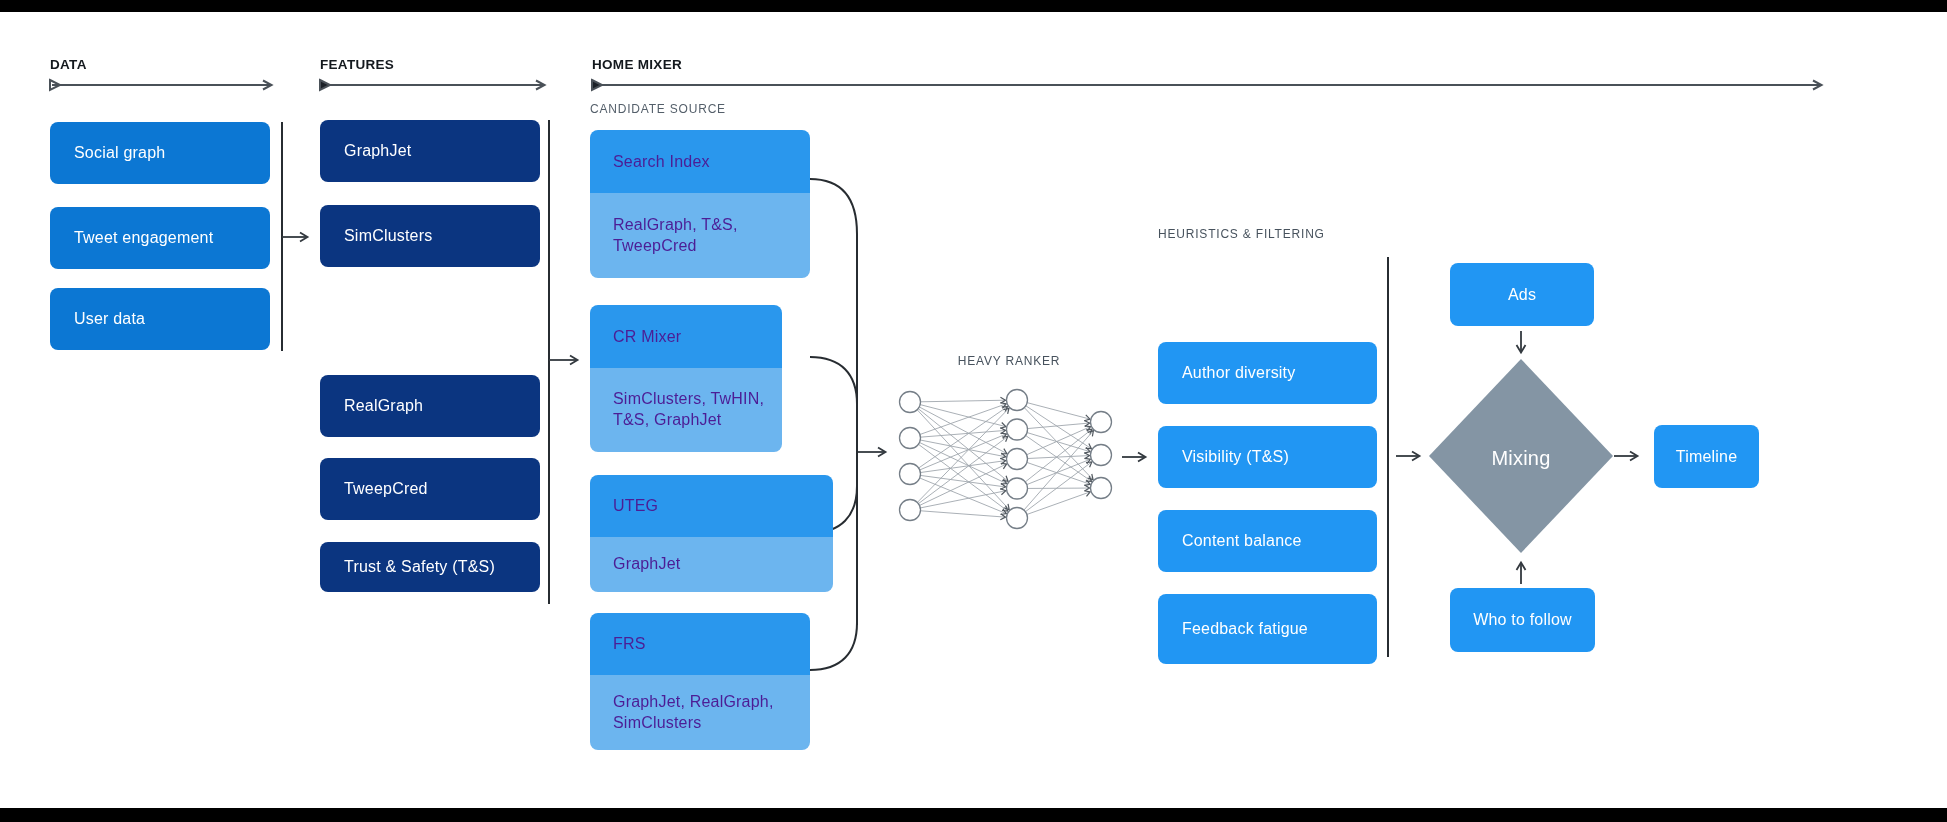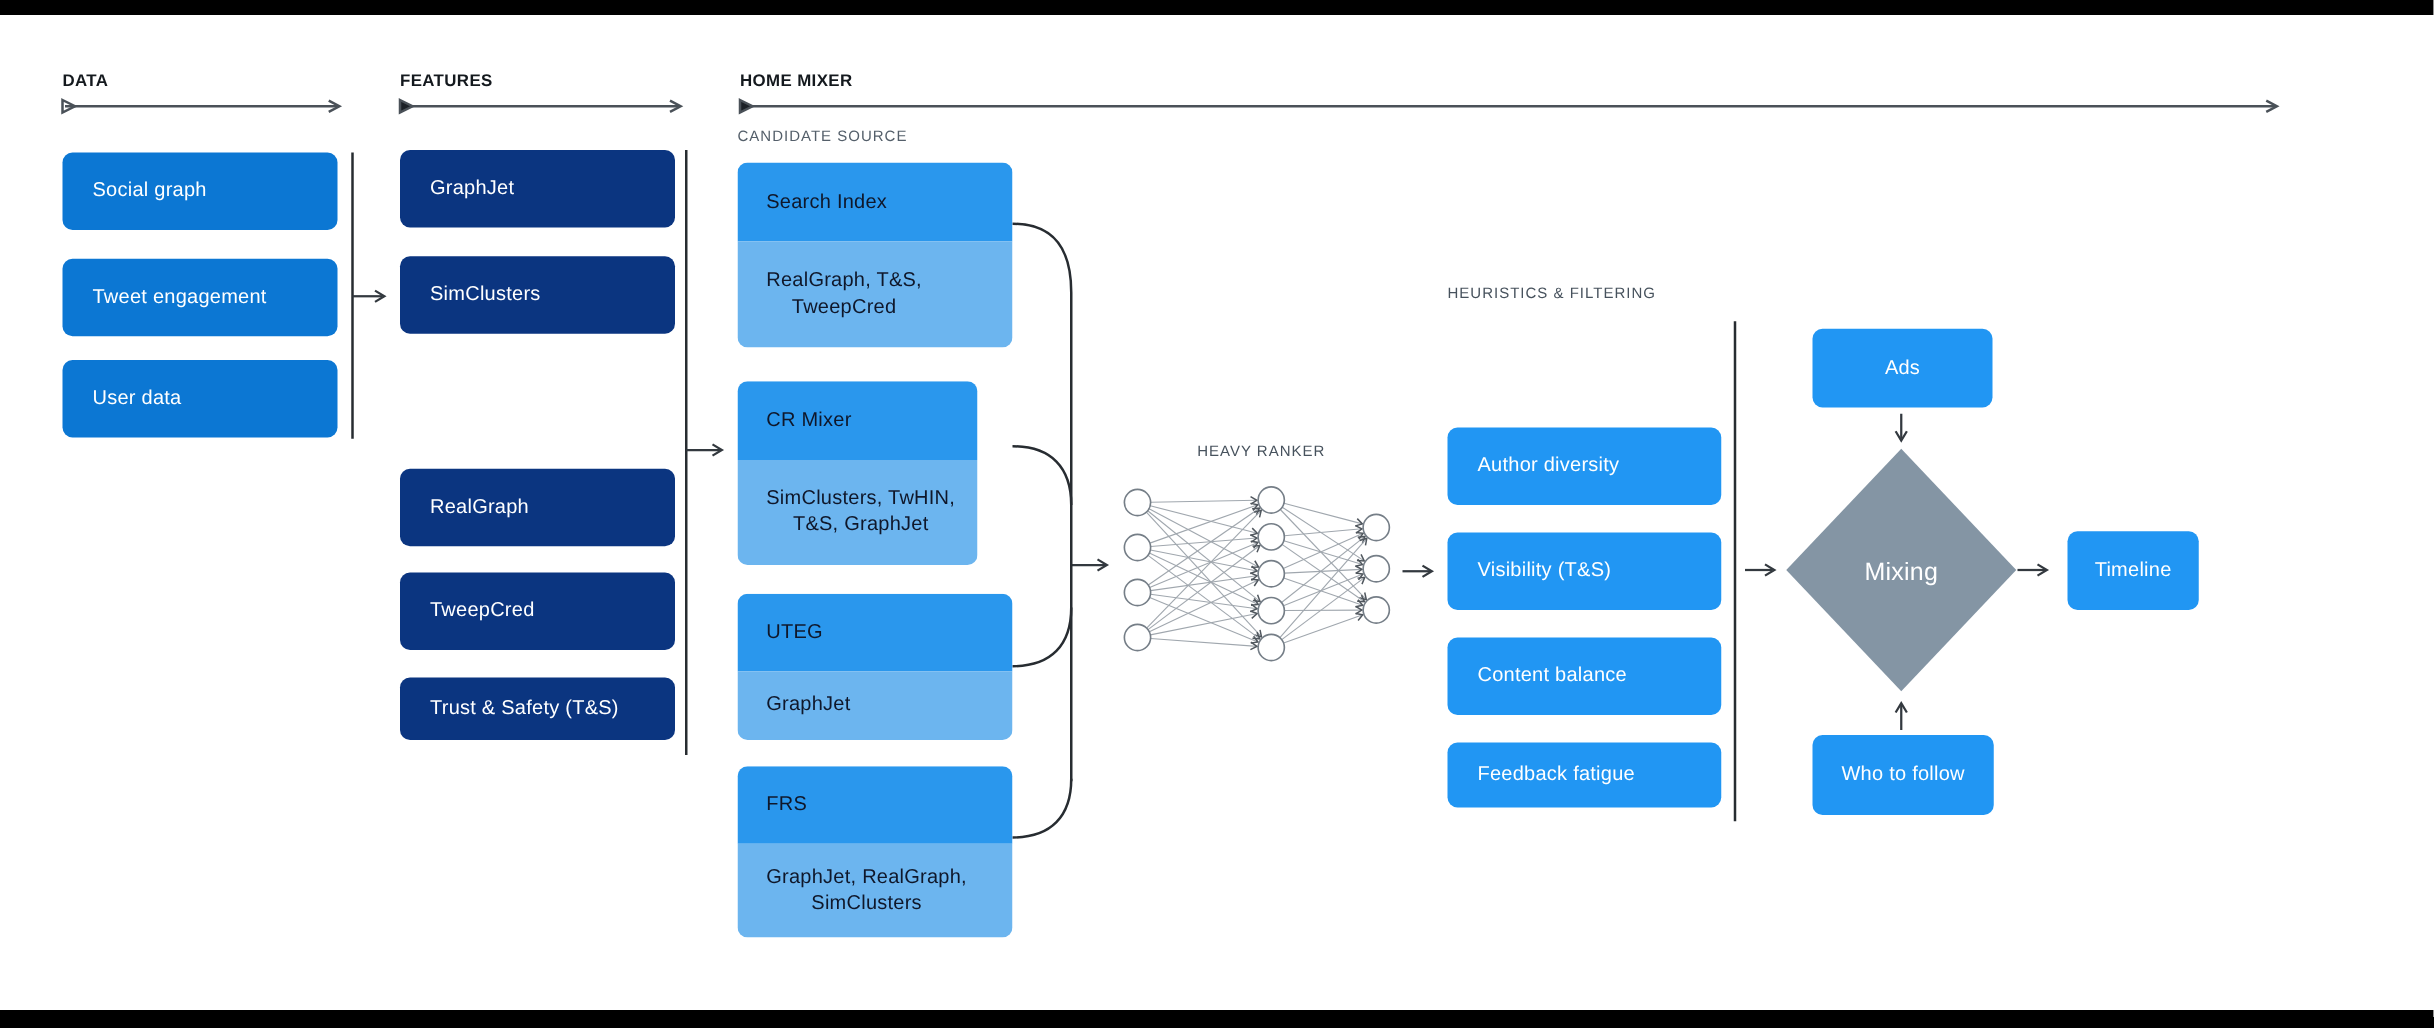--- a/index.html
+++ b/index.html
@@ -19,22 +19,22 @@
   .box{
     position:absolute;border-radius:8px;color:#ffffff;font-size:16px;font-weight:500;
     display:flex;align-items:center;padding-left:24px;box-sizing:border-box;
     letter-spacing:.2px;
   }
   .box.center{justify-content:center;padding-left:0;}
   .blue-med{background:#0c77d3;}
   .navy{background:#0b3580;}
   .blue-bright{background:#2196f3;}
   .cand{
-    position:absolute;border-radius:8px;overflow:hidden;color:#0f172a;
-    font-size:16px;font-weight:500;letter-spacing:.2px;text-align:center;
+    position:absolute;border-radius:8px;overflow:hidden;color:#4c1d95;
+    font-size:16px;font-weight:500;letter-spacing:.2px;
   }
   .cand .hd{background:#2a97ed;display:flex;align-items:center;padding-left:23px;box-sizing:border-box;}
   .cand .sb{background:#6cb5ef;display:flex;align-items:center;padding-left:23px;padding-right:14px;
     box-sizing:border-box;white-space:pre-line;line-height:1.3;}
   .mix-label{
     position:absolute;color:#ffffff;font-size:20px;font-weight:500;text-align:center;letter-spacing:.2px;
   }
   svg{position:absolute;left:0;top:0;}
 </style>
 </head>
@@ -210,33 +210,33 @@
   <div class="cand" style="left:590px;top:130px;width:220px;">
     <div class="hd" style="height:63px;">Search Index</div>
     <div class="sb" style="height:85px;">RealGraph, T&amp;S,
 TweepCred</div>
   </div>
   <div class="cand" style="left:590px;top:305px;width:192px;">
     <div class="hd" style="height:63px;">CR Mixer</div>
     <div class="sb" style="height:84px;">SimClusters, TwHIN,
 T&amp;S, GraphJet</div>
   </div>
-  <div class="cand" style="left:590px;top:475px;width:220px;">
+  <div class="cand" style="left:590px;top:475px;width:243px;">
     <div class="hd" style="height:62px;">UTEG</div>
     <div class="sb" style="height:55px;">GraphJet</div>
   </div>
   <div class="cand" style="left:590px;top:613px;width:220px;">
     <div class="hd" style="height:62px;">FRS</div>
     <div class="sb" style="height:75px;">GraphJet, RealGraph,
 SimClusters</div>
   </div>
 
   <div class="box blue-bright" style="left:1158px;top:342px;width:219px;height:62px;">Author diversity</div>
   <div class="box blue-bright" style="left:1158px;top:426px;width:219px;height:62px;">Visibility (T&amp;S)</div>
   <div class="box blue-bright" style="left:1158px;top:510px;width:219px;height:62px;">Content balance</div>
-  <div class="box blue-bright" style="left:1158px;top:594px;width:219px;height:52px;">Feedback fatigue</div>
+  <div class="box blue-bright" style="left:1158px;top:594px;width:219px;height:70px;">Feedback fatigue</div>
 
   <div class="box blue-bright center" style="left:1450px;top:263px;width:144px;height:63px;">Ads</div>
   <div class="mix-label" style="left:1429px;top:447px;width:184px;">Mixing</div>
   <div class="box blue-bright center" style="left:1450px;top:588px;width:145px;height:64px;">Who to follow</div>
   <div class="box blue-bright center" style="left:1654px;top:425px;width:105px;height:63px;">Timeline</div>
 
 </div>
 
 </body></html>

